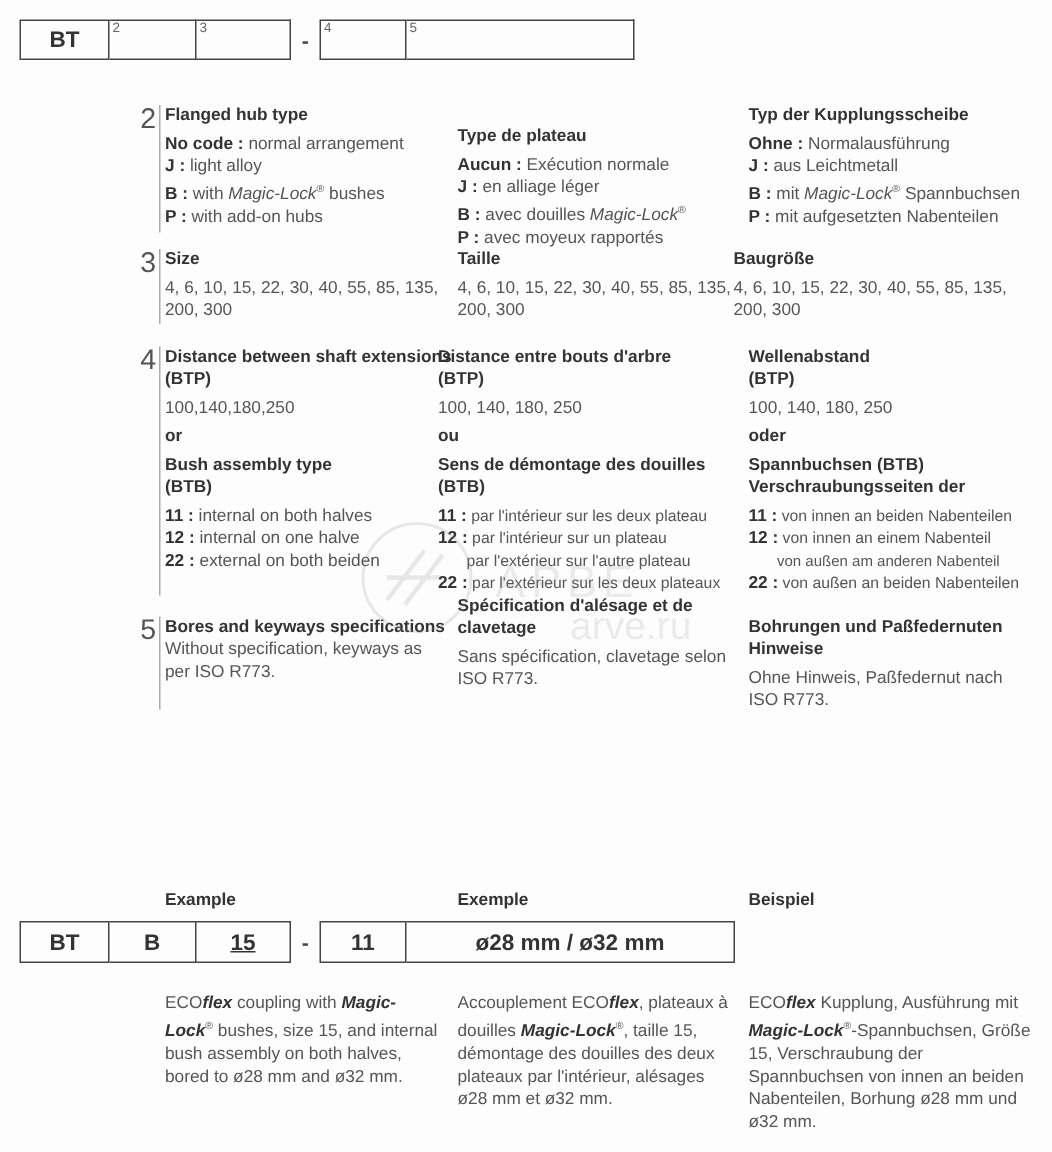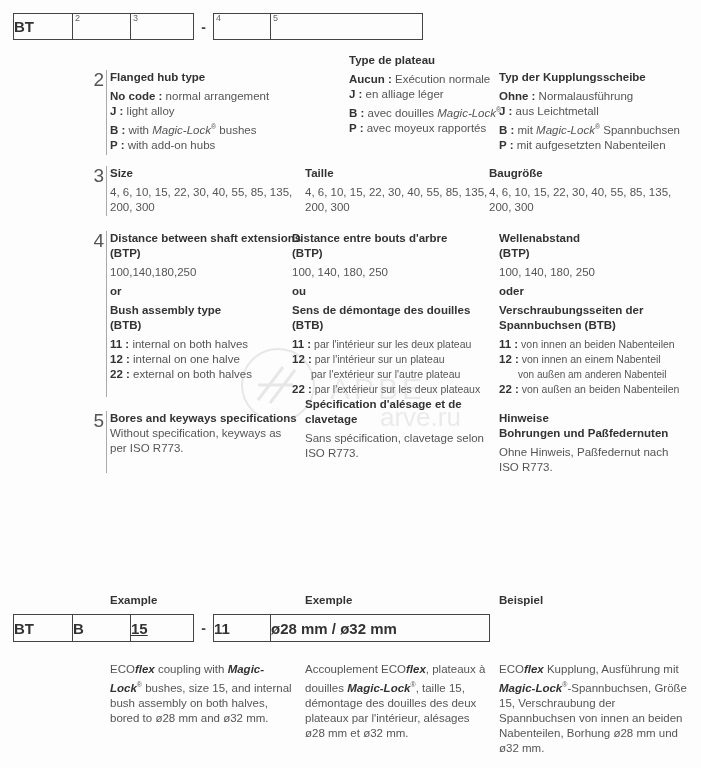--- a/index.html
+++ b/index.html
@@ -1,20 +1,20 @@
 <!DOCTYPE html>
 <html><head>
 <meta charset="utf-8">
 <style>
   html, body { margin:0; padding:0; background:#fdfdfd; }
   body { width:701px; height:768px; position:relative; overflow:hidden;
          font-family:"Liberation Sans", sans-serif; color:#555; font-size:11.5px; }
   .codebar { position:absolute; display:flex; align-items:stretch; }
   .cell { border:1px solid #444; border-left:none; height:100%; box-sizing:border-box;
-          position:relative; display:flex; align-items:center; 
+          position:relative; display:flex; align-items:center; justify-content:center;
           font-weight:bold; color:#333; font-size:15px; }
   .cell.first { border-left:1px solid #444; }
   .cell .idx { position:absolute; left:2px; top:-1px; font-size:9px; font-weight:normal; color:#666; }
   .dash { width:19px; display:flex; align-items:center; justify-content:center; font-weight:bold; color:#444; font-size:14px; }
   .num { width:22px; font-size:19px; color:#555; text-align:right; padding-right:4px; line-height:20px; }
   .col { position:absolute; }
   .vline { position:absolute; border-left:1px solid #aaa; }
   .h { font-weight:bold; color:#333; line-height:15px; }
   .t { line-height:15px; color:#555; }
   .b { font-weight:bold; color:#333; }
@@ -50,21 +50,21 @@
   <div class="col num" style="left:82px; top:70px;">2</div>
   <div class="vline" style="left:106px; top:70px; height:85px;"></div>
   <div class="col" style="left:110px; top:70px; width:190px;">
     <div class="h">Flanged hub type</div>
     <div class="gap"></div>
     <div class="t"><span class="b">No code :</span><span> normal arrangement</span></div>
     <div class="t"><span class="b">J :</span><span> light alloy</span></div>
     <div class="t"><span class="b">B :</span><span> with </span><i>Magic-Lock</i><sup style="font-size:7px">®</sup><span> bushes</span></div>
     <div class="t"><span class="b">P :</span><span> with add-on hubs</span></div>
   </div>
-  <div class="col" style="left:305px; top:53px; width:190px;margin-left:44px;">
+  <div class="col" style="left:305px; top:84px; width:190px;">
     <div class="h">Type de plateau</div>
     <div class="gap"></div>
     <div class="t"><span class="b">Aucun :</span><span> Exécution normale</span></div>
     <div class="t"><span class="b">J :</span><span> en alliage léger</span></div>
     <div class="t"><span class="b">B :</span><span> avec douilles </span><i>Magic-Lock</i><sup style="font-size:7px">®</sup></div>
     <div class="t"><span class="b">P :</span><span> avec moyeux rapportés</span></div>
   </div>
   <div class="col" style="left:499px; top:70px; width:200px;">
     <div class="h">Typ der Kupplungsscheibe</div>
     <div class="gap"></div>
@@ -108,21 +108,21 @@
     <div class="gap"></div>
     <div class="t">100,140,180,250</div>
     <div class="gap"></div>
     <div class="h">or</div>
     <div class="gap"></div>
     <div class="h">Bush assembly type</div>
     <div class="h">(BTB)</div>
     <div class="gap"></div>
     <div class="t"><span class="b">11 :</span><span> internal on both halves</span></div>
     <div class="t"><span class="b">12 :</span><span> internal on one halve</span></div>
-    <div class="t"><span class="b">22 :</span><span> external on both halves</span></div>
+    <div class="t"><span class="b">22 :</span><span> external on both beiden</span></div>
   </div>
 
   <div class="col" style="left:292px; top:231px; width:195px;">
     <div class="h">Distance entre bouts d'arbre</div>
     <div class="h">(BTP)</div>
     <div class="gap"></div>
     <div class="t">100, 140, 180, 250</div>
     <div class="gap"></div>
     <div class="h">ou</div>
     <div class="gap"></div>
@@ -136,22 +136,22 @@
   </div>
 
   <div class="col" style="left:499px; top:231px; width:200px;">
     <div class="h">Wellenabstand</div>
     <div class="h">(BTP)</div>
     <div class="gap"></div>
     <div class="t">100, 140, 180, 250</div>
     <div class="gap"></div>
     <div class="h">oder</div>
     <div class="gap"></div>
+    <div class="h">Spannbuchsen (BTB)</div>
     <div class="h">Verschraubungsseiten der</div>
-    <div class="h">Spannbuchsen (BTB)</div>
     <div class="gap"></div>
     <div class="t" style="font-size:10.5px"><span class="b" style="font-size:11.5px">11 :</span><span> von innen an beiden Nabenteilen</span></div>
     <div class="t" style="font-size:10.5px"><span class="b" style="font-size:11.5px">12 :</span><span> von innen an einem Nabenteil</span></div>
     <div class="t indent" style="font-size:10px">von außen am anderen Nabenteil</div>
     <div class="t" style="font-size:10.5px"><span class="b" style="font-size:11.5px">22 :</span><span> von außen an beiden Nabenteilen</span></div>
   </div>
 </div>
 
 <div>
   <div class="col num" style="left:82px; top:411px;">5</div>
@@ -162,22 +162,22 @@
     <div class="t">per ISO R773.</div>
   </div>
   <div class="col" style="left:305px; top:397px; width:195px;">
     <div class="h">Spécification d'alésage et de</div>
     <div class="h">clavetage</div>
     <div class="gap"></div>
     <div class="t">Sans spécification, clavetage selon</div>
     <div class="t">ISO R773.</div>
   </div>
   <div class="col" style="left:499px; top:411px; width:200px;">
+    <div class="h">Bohrungen und Paßfedernuten</div>
     <div class="h">Hinweise</div>
-    <div class="h">Bohrungen und Paßfedernuten</div>
     <div class="gap"></div>
     <div class="t">Ohne Hinweis, Paßfedernut nach</div>
     <div class="t">ISO R773.</div>
   </div>
 </div>
 
 <div class="ex-label" style="left:110px; top:594px;">Example</div>
 <div class="ex-label" style="left:305px; top:594px;">Exemple</div>
 <div class="ex-label" style="left:499px; top:594px;">Beispiel</div>
 

